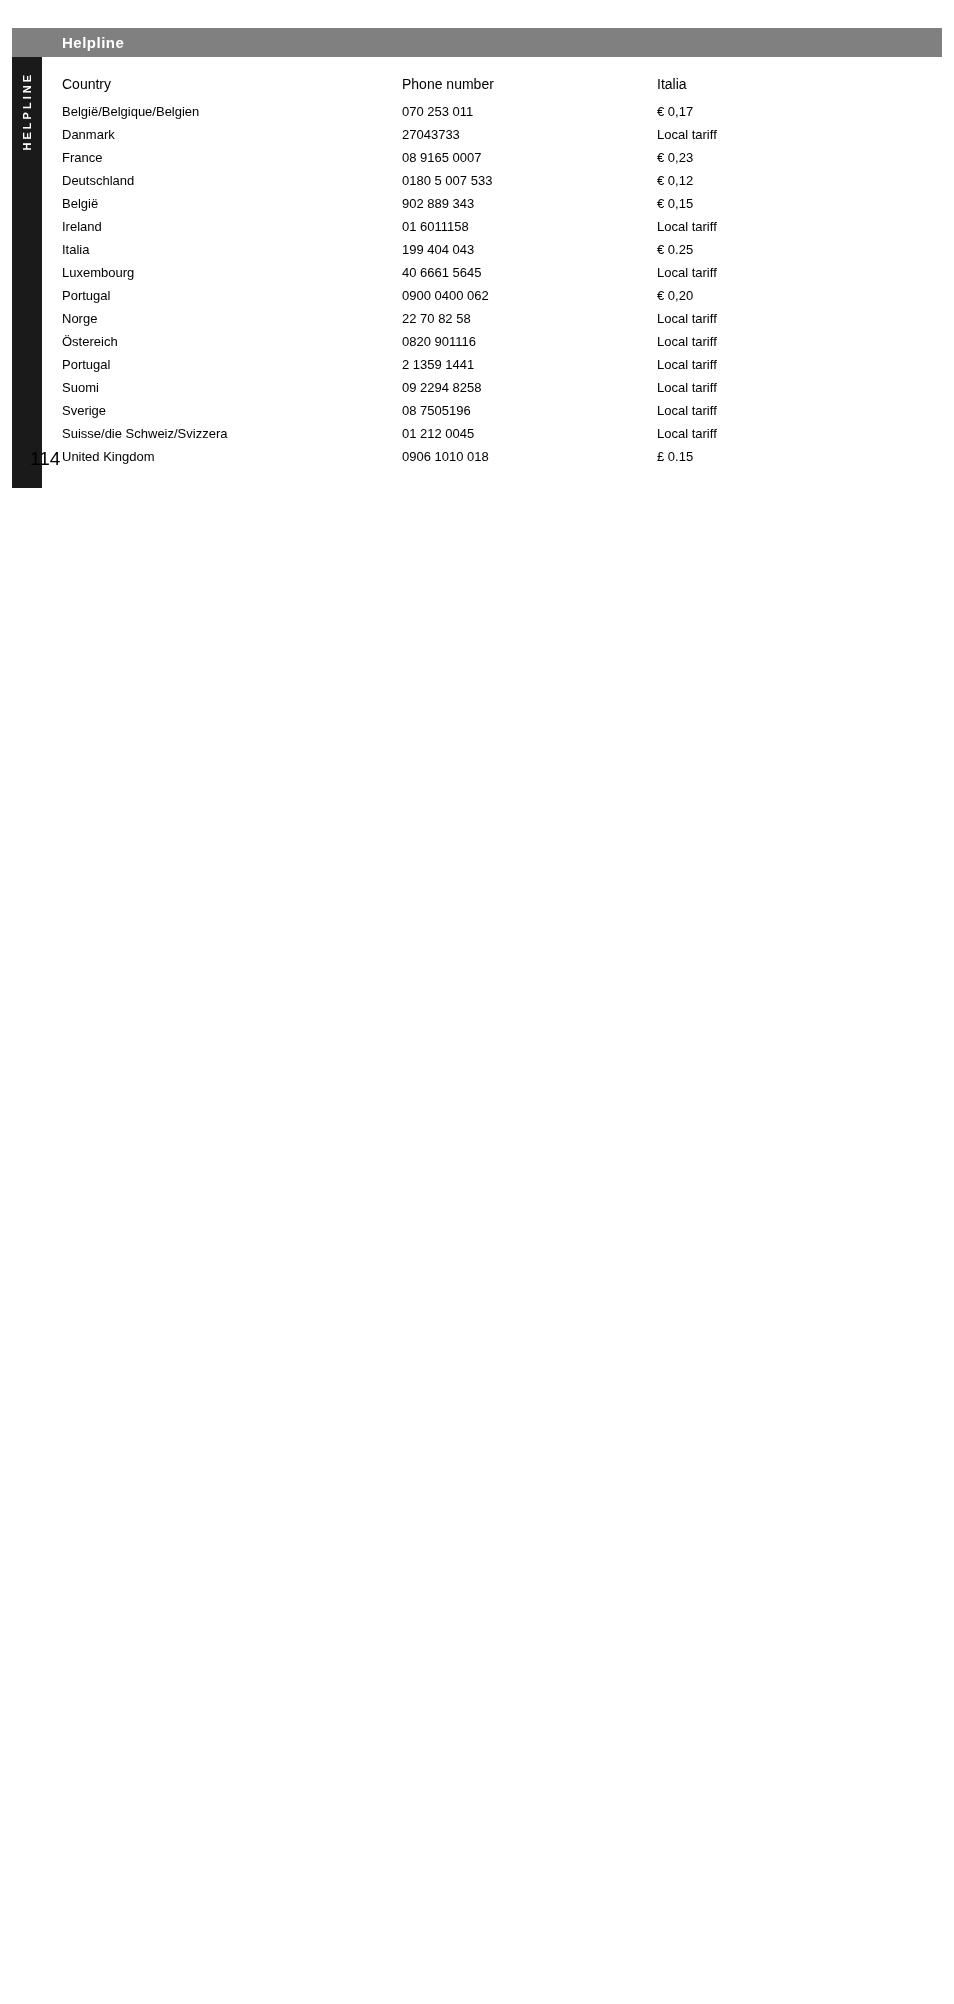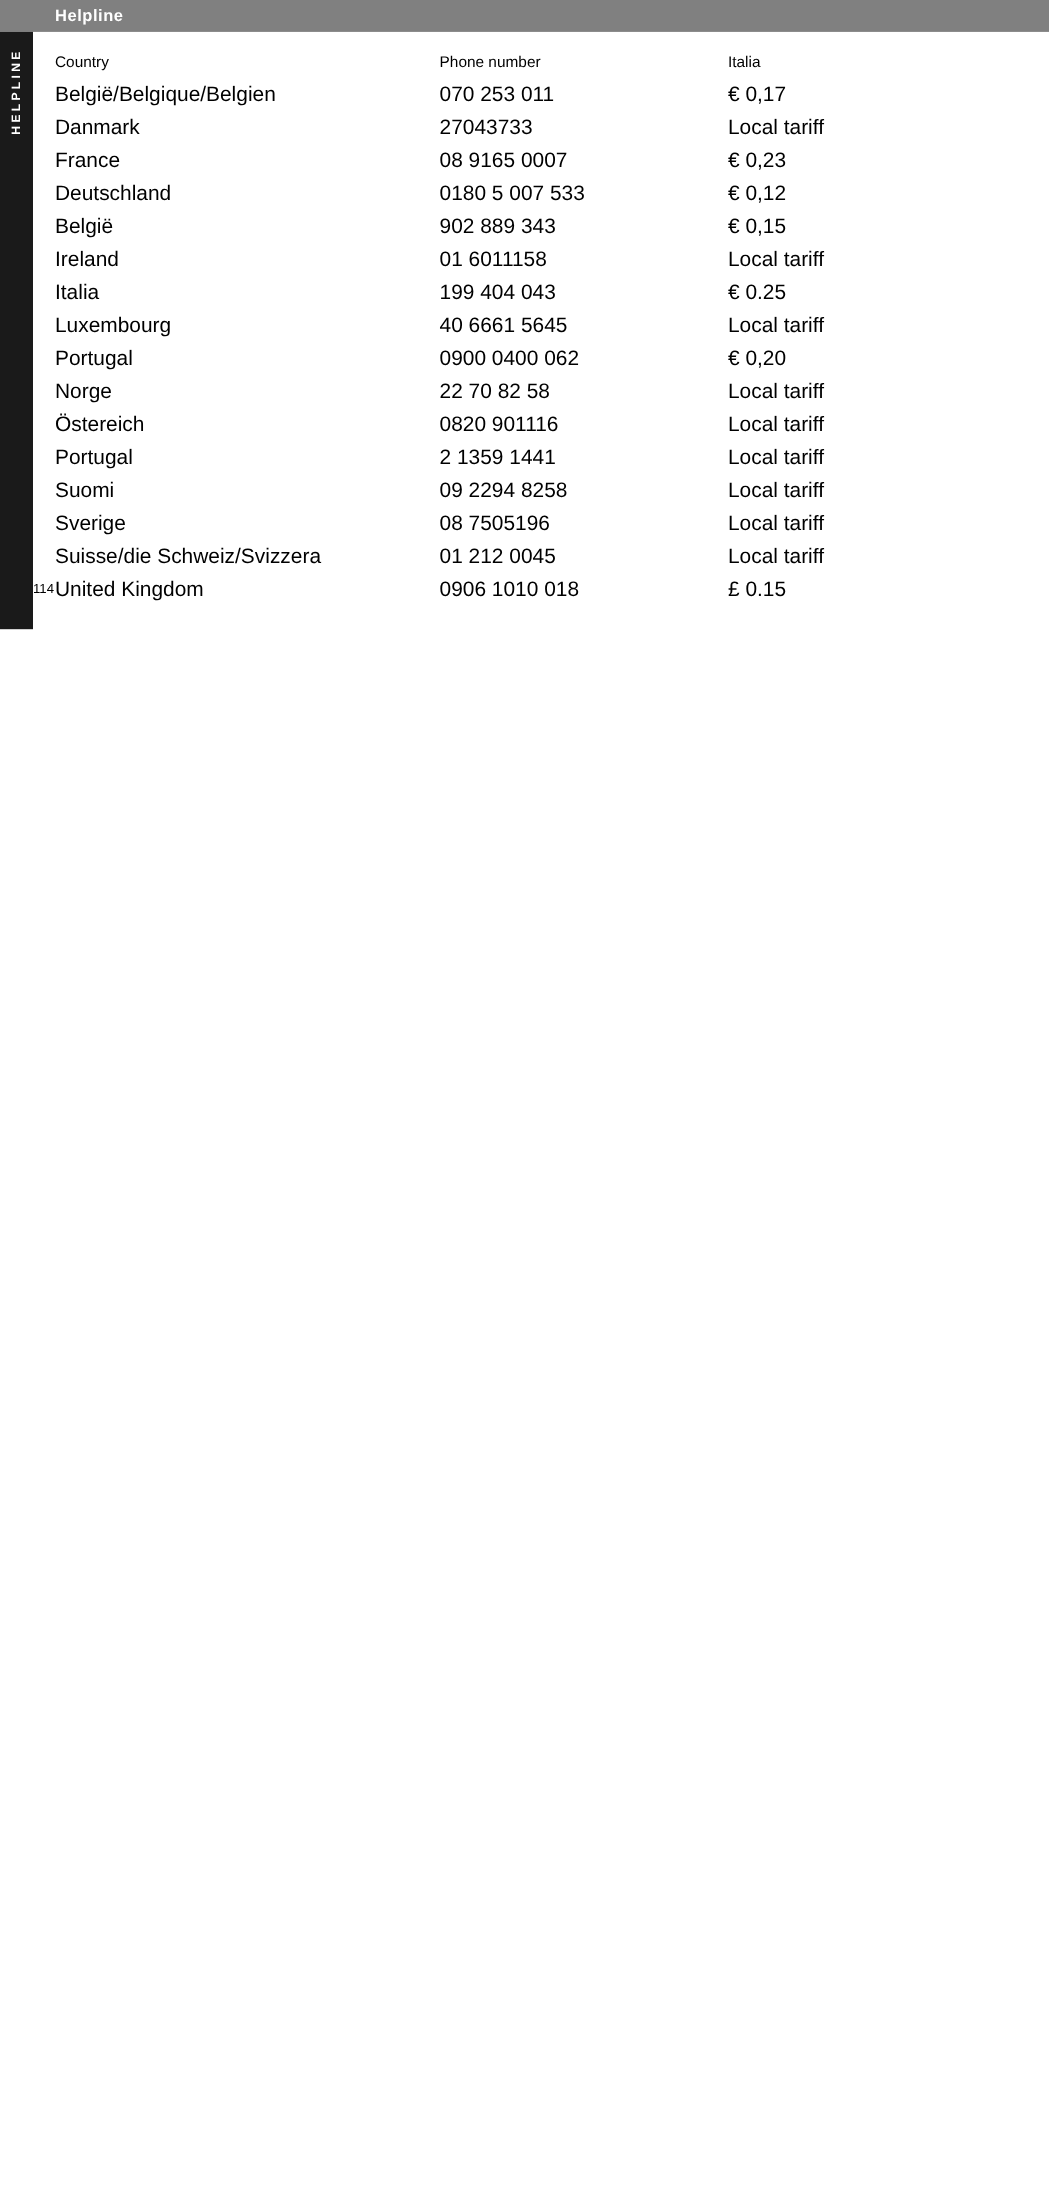--- a/index.html
+++ b/index.html
@@ -12,22 +12,23 @@
       background: #ffffff;
       font-family: Arial, Helvetica, sans-serif;
       font-size: 14px;
       color: #000000;
       width: 954px;
       min-height: 2004px;
       position: relative;
     }
 
     .page-container {
-      padding: 0;
+      padding: 12px;
       position: relative;
+      margin-top: 16px;
     }
 
     .header-bar {
       background-color: #808080;
       padding: 6px 20px 6px 50px;
       margin-bottom: 0;
     }
 
     .header-bar h1 {
       color: #ffffff;
@@ -74,21 +75,21 @@
 
     thead th {
       font-weight: normal;
       font-size: 14px;
       text-align: left;
       padding: 4px 10px 8px 0;
       border-bottom: none;
     }
 
     tbody td {
-      font-size: 19px;
+      font-size: 13px;
       padding: 4px 10px 4px 0;
       vertical-align: top;
       color: #000;
     }
 
     tbody tr:nth-child(odd) {
       background-color: transparent;
     }
 
     .col-country {
@@ -100,21 +101,21 @@
     }
 
     .col-tariff {
       width: 30%;
     }
 
     .page-number {
       position: absolute;
       bottom: 30px;
       left: 30px;
-      font-size: 12px;
+      font-size: 19px;
       color: #000;
     }
   </style>
 </head>
 <body>
 
 <div class="page-container">
 
   <div class="header-bar">
     <h1>Helpline</h1>

